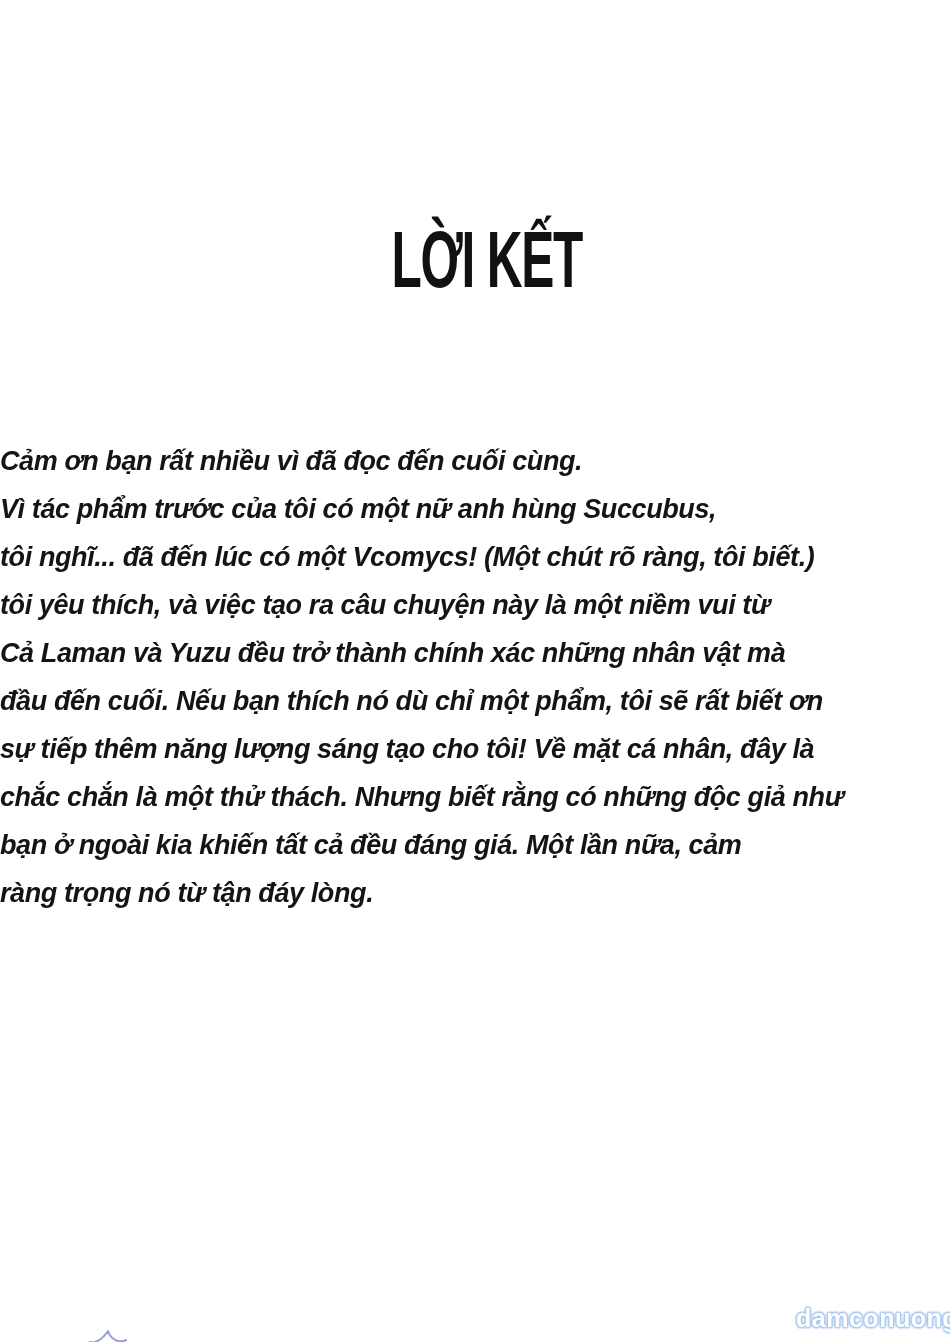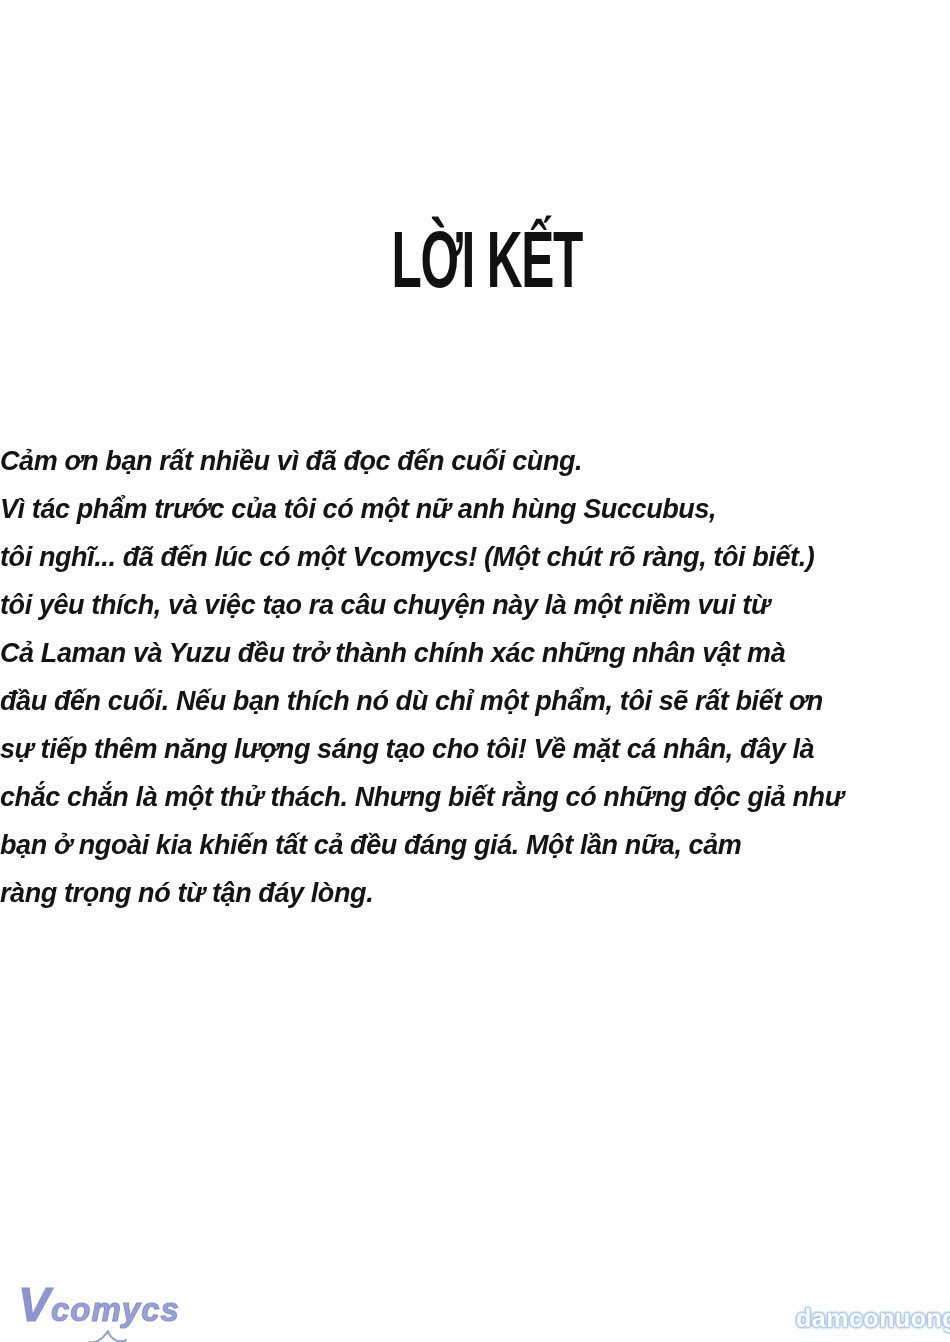--- a/index.html
+++ b/index.html
@@ -111,20 +111,19 @@
     <div class="line">tôi nghĩ... đã đến lúc có một Vcomycs! (Một chút rõ ràng, tôi biết.)</div>
     <div class="line">tôi yêu thích, và việc tạo ra câu chuyện này là một niềm vui từ</div>
     <div class="line">Cả Laman và Yuzu đều trở thành chính xác những nhân vật mà</div>
     <div class="line">đầu đến cuối. Nếu bạn thích nó dù chỉ một phẩm, tôi sẽ rất biết ơn</div>
     <div class="line">sự tiếp thêm năng lượng sáng tạo cho tôi! Về mặt cá nhân, đây là</div>
     <div class="line">chắc chắn là một thử thách. Nhưng biết rằng có những độc giả như</div>
     <div class="line">bạn ở ngoài kia khiến tất cả đều đáng giá. Một lần nữa, cảm</div>
     <div class="line">ràng trọng nó từ tận đáy lòng.</div>
   </div>
 
-  <div class="vcomycs">Vcomycs</div>
   <svg class="vcomycs-swirl" width="40" height="18" viewBox="0 0 40 18">
     <path d="M20,1 C14,10 6,14 2,12 M20,1 C22,8 30,14 38,10" fill="none" stroke="#99a1d4" stroke-width="2" stroke-linecap="round"></path>
   </svg>
 
   <div class="damconuong">damconuong</div>
 
 </div>
 
 </body></html>

